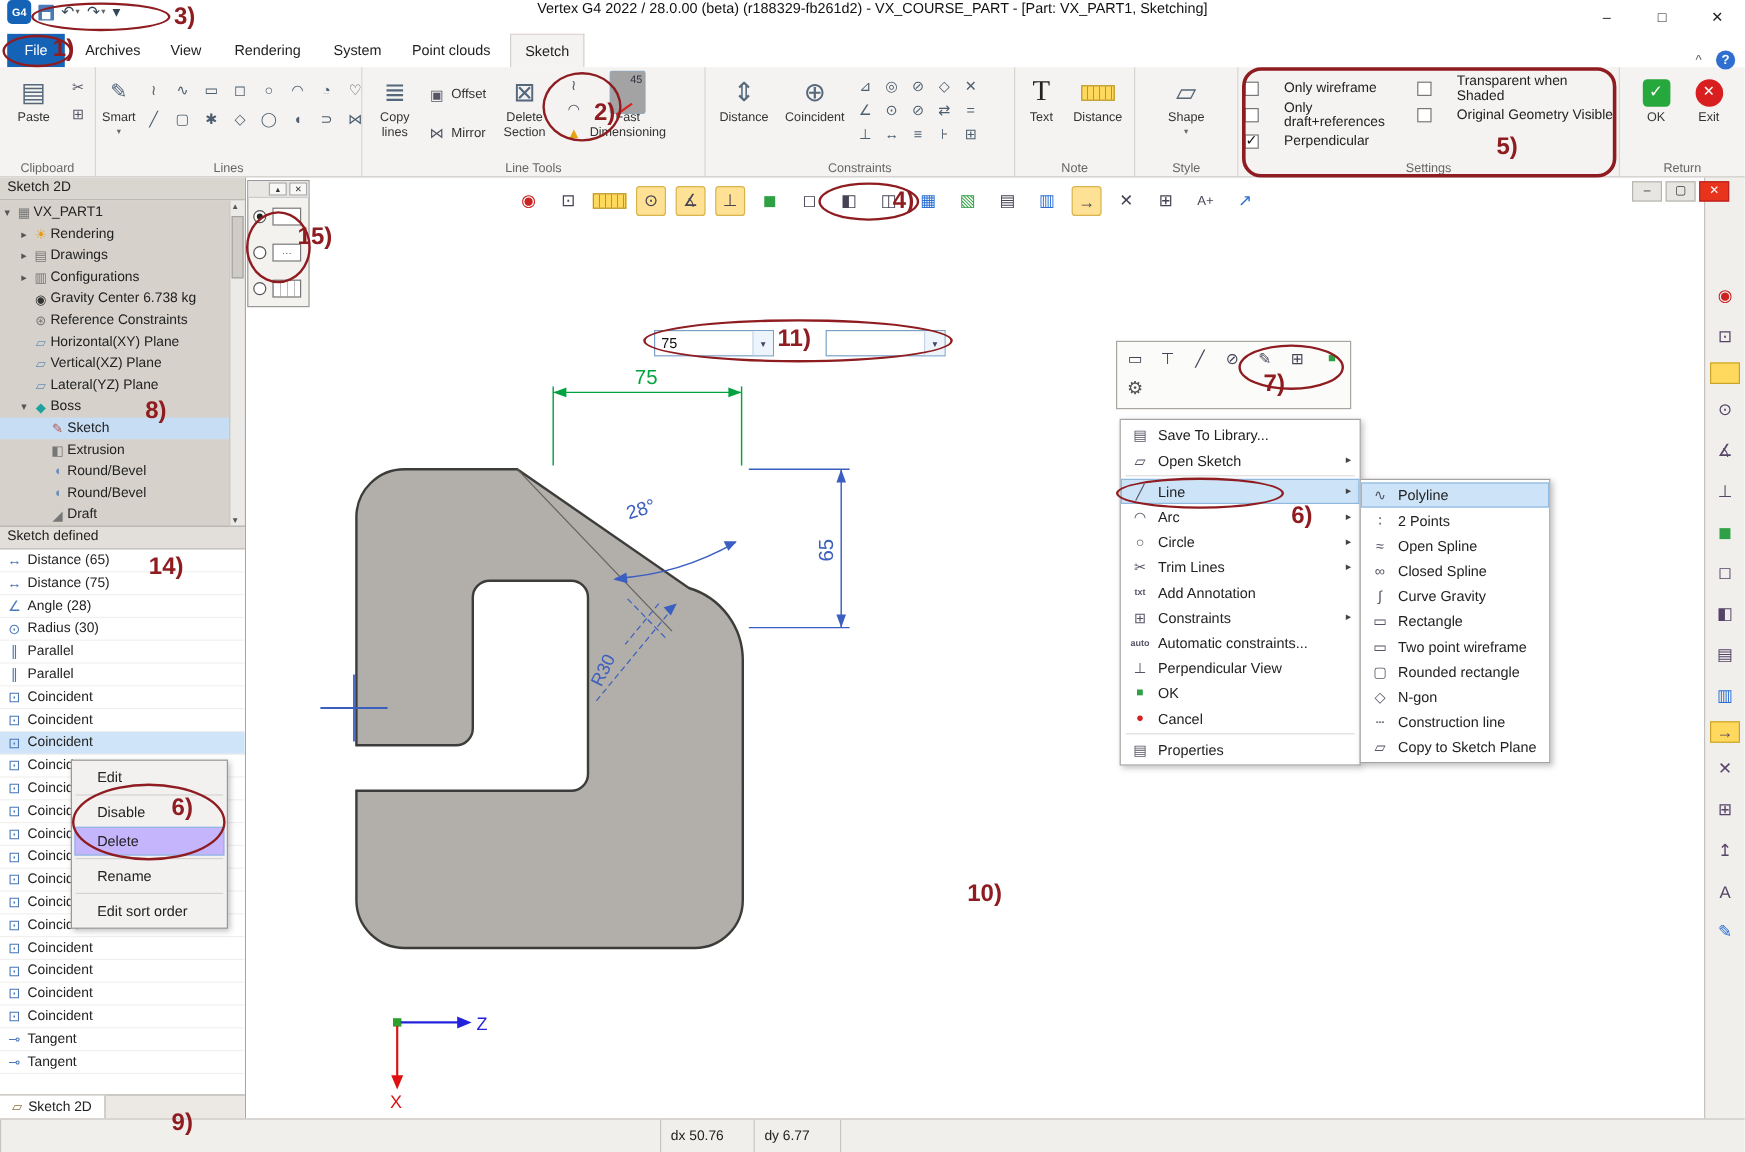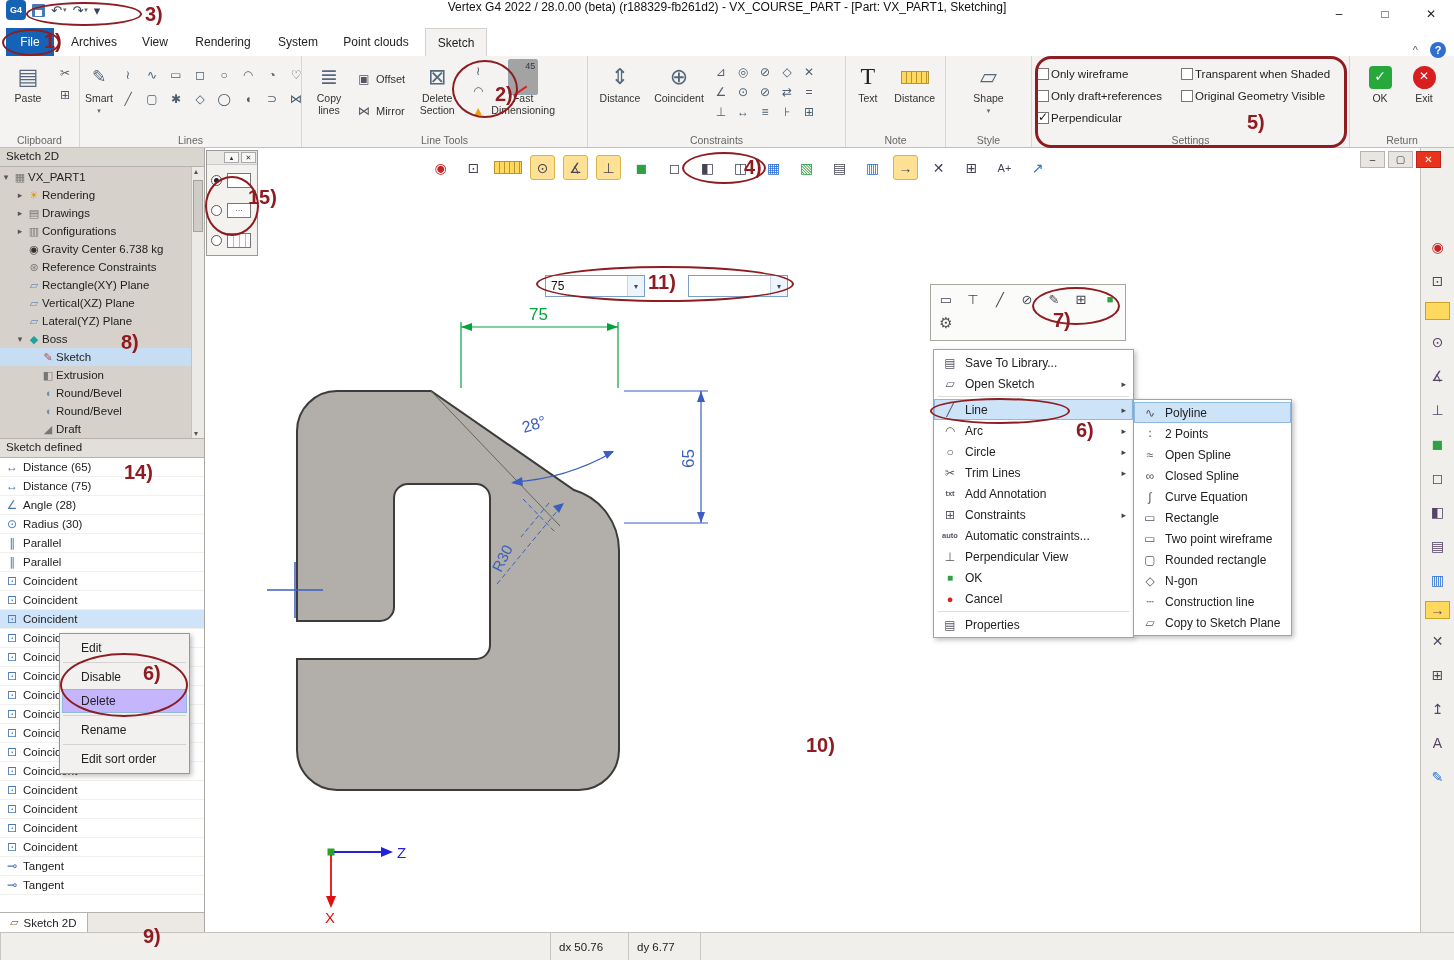--- a/index.html
+++ b/index.html
@@ -41,21 +41,21 @@
 .si{font-size:12px;color:#556;width:18px;height:16px;display:flex;align-items:center;justify-content:center}
 .gi{width:20px;height:20px;display:flex;align-items:center;justify-content:center;font-size:12px;color:#4d5e6e}
 .igrid{display:flex;flex-direction:column;gap:4px;padding-top:6px}
 .igrid .row{display:flex;gap:4px}
 .hbtn{display:flex;align-items:center;gap:4px;font-size:11px;color:#333;height:20px}
 .hbtn .si{width:16px}
 .fdicon{position:relative;width:30px;height:36px;border:1px solid #97a6b4;border-radius:2px;
   font-size:9px;color:#334;display:flex;align-items:flex-start;justify-content:flex-end;padding:1px 2px;background:#a3a3a3}
 .fdicon::after{content:"";position:absolute;left:3px;bottom:3px;width:16px;height:1.5px;background:#d22;transform:rotate(-35deg)}
 .cbgrid{display:grid;grid-template-columns:140px 168px;grid-auto-rows:22px;padding-top:4px;column-gap:4px}
-.cbrow{display:flex;align-items:center;gap:2px;font-size:11.5px;color:#222}
+.cbrow{display:flex;align-items:center;gap:21px;font-size:11.5px;color:#222}
 .cb{width:12px;height:12px;border:1px solid #777;background:#fff;position:relative;flex:none}
 .cb.checked::after{content:"✓";position:absolute;left:0;top:-3px;font-size:12px;font-weight:bold;color:#111}
 .okbox{width:23px;height:23px;background:#27a83c;border-radius:4px;color:#fff;display:flex;align-items:center;justify-content:center}
 .okbox::after{content:"✓";font-size:14px;font-weight:bold}
 .exitbox{width:23px;height:23px;background:#d81e1e;border-radius:50%;color:#fff;display:flex;align-items:center;justify-content:center}
 .exitbox::after{content:"✕";font-size:12px;font-weight:bold}
 .rcorner{position:absolute;right:8px;top:-14px;display:flex;gap:12px;align-items:center}
 .helpbtn{width:16px;height:16px;border-radius:50%;background:#2f6fd0;color:#fff;font-size:11px;font-weight:bold;
   display:flex;align-items:center;justify-content:center}
 .collapsebtn{font-size:11px;color:#555}
@@ -501,21 +501,21 @@
           <span>Gravity Center 6.738 kg</span>
         </div>
       <div class="trow lv1">
           <span class="arr"></span>
           <span class="ticon">⊛</span>
           <span>Reference Constraints</span>
         </div>
       <div class="trow lv1">
           <span class="arr"></span>
           <span class="ticon blue">▱</span>
-          <span>Rectangle(XY) Plane</span>
+          <span>Horizontal(XY) Plane</span>
         </div>
       <div class="trow lv1">
           <span class="arr"></span>
           <span class="ticon blue">▱</span>
           <span>Vertical(XZ) Plane</span>
         </div>
       <div class="trow lv1">
           <span class="arr"></span>
           <span class="ticon blue">▱</span>
           <span>Lateral(YZ) Plane</span>
@@ -803,21 +803,21 @@
     <div class="cmi">
         <span class="mico">≈</span>
         <span>Open Spline</span>
       </div>
     <div class="cmi">
         <span class="mico">∞</span>
         <span>Closed Spline</span>
       </div>
     <div class="cmi">
         <span class="mico">∫</span>
-        <span>Curve Equation</span>
+        <span>Curve Gravity</span>
       </div>
     <div class="cmi">
         <span class="mico">▭</span>
         <span>Rectangle</span>
       </div>
     <div class="cmi">
         <span class="mico">▭</span>
         <span>Two point wireframe</span>
       </div>
     <div class="cmi">

